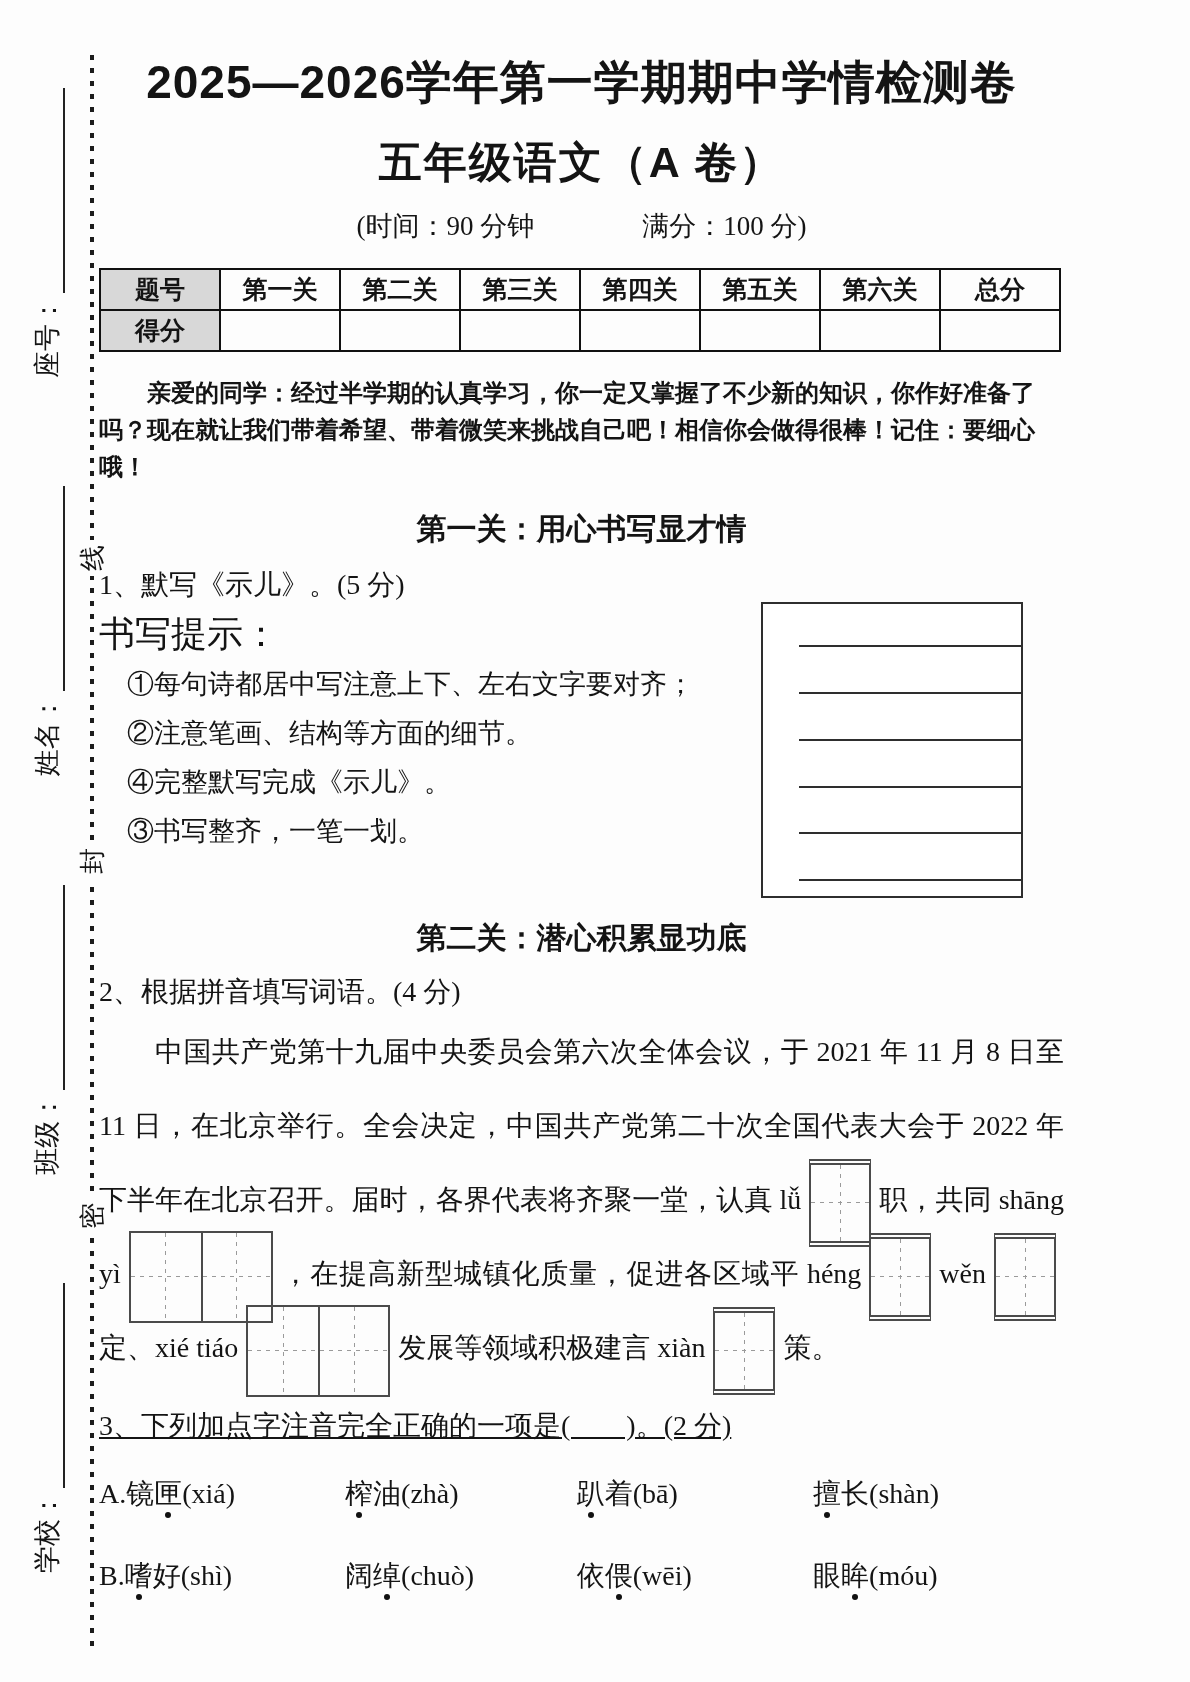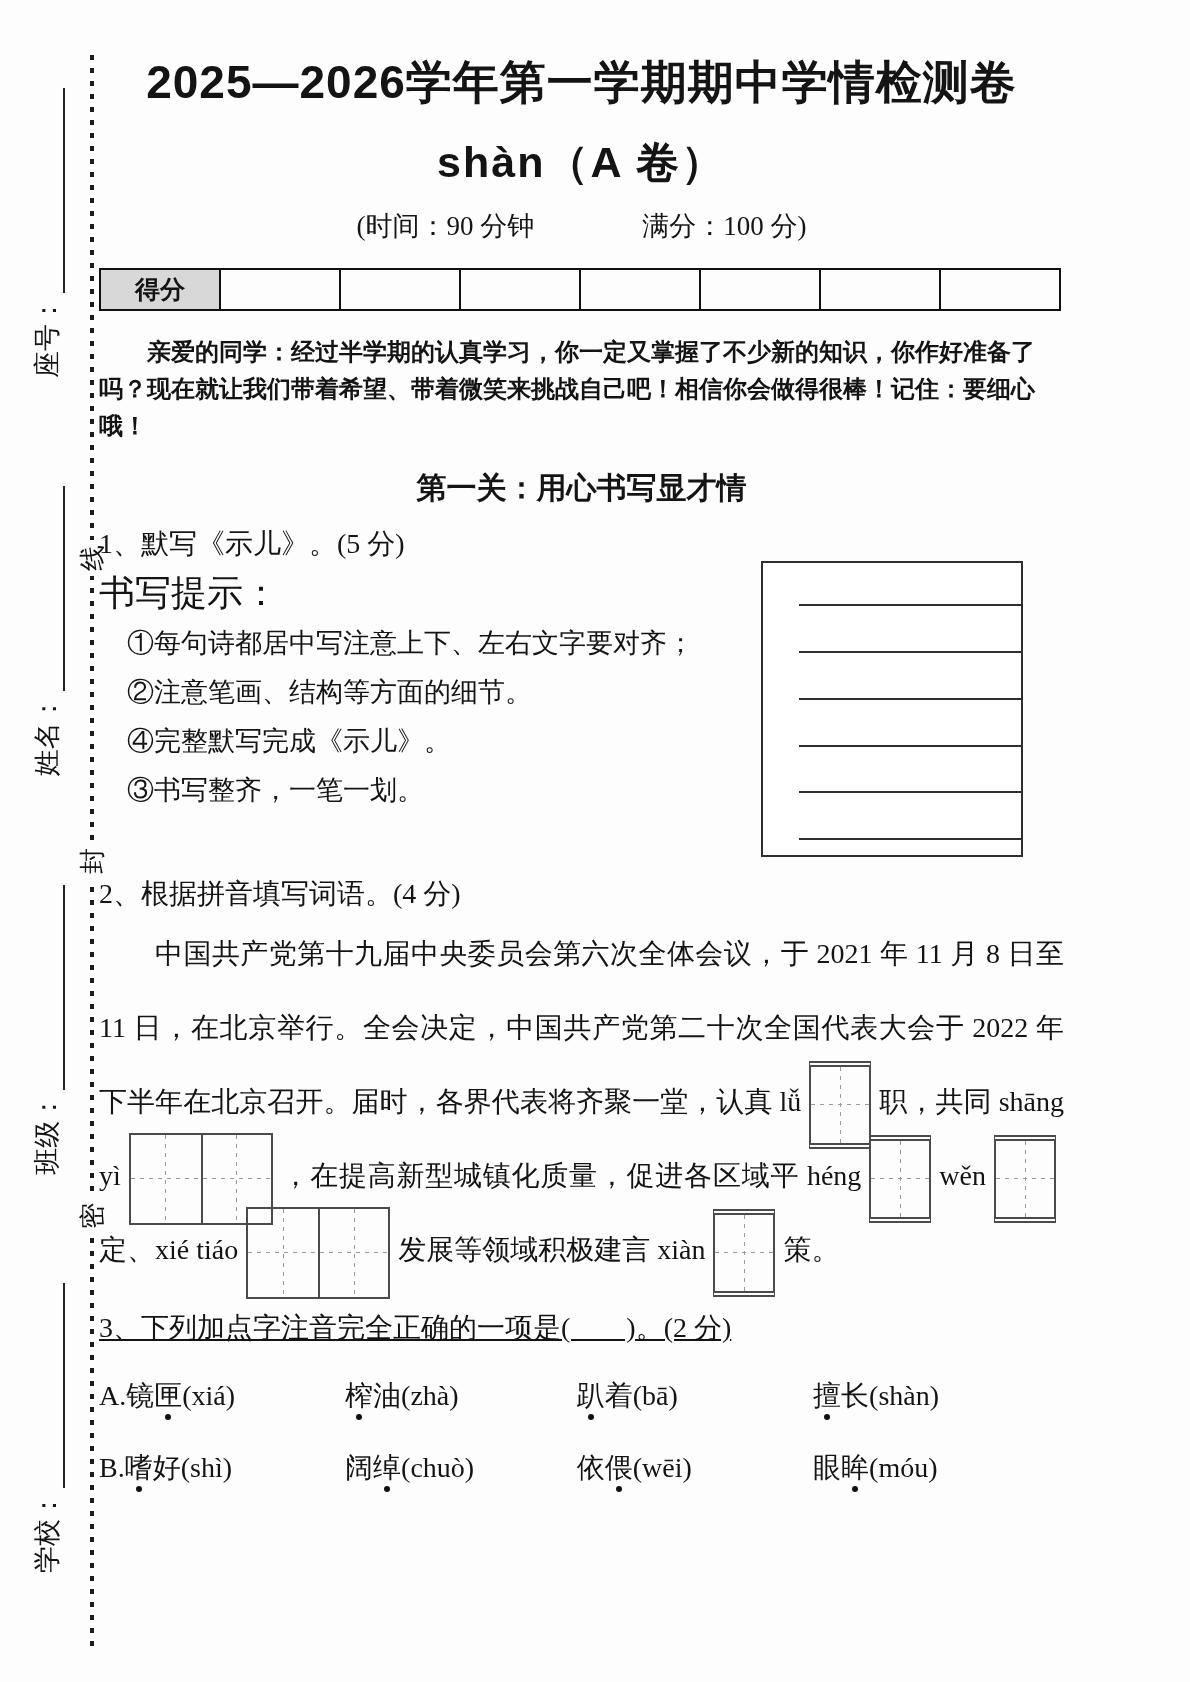--- a/index.html
+++ b/index.html
@@ -63,21 +63,21 @@
   .tian2{display:inline-flex;vertical-align:middle;margin:-18px 8px;border:2px solid #4b4b4b;}
   .tian2 .cell{width:70px;height:88px;
     background-image:
       repeating-linear-gradient(to bottom,#9a9a9a 0 4px,transparent 4px 9px),
       repeating-linear-gradient(to right,#9a9a9a 0 4px,transparent 4px 9px);
     background-size:1px 100%,100% 1px;background-position:center top,left center;background-repeat:no-repeat;}
   .tian2 .cell + .cell{border-left:2px solid #4b4b4b;}
 
   .q3-label{margin-top:22px;font:28px var(--serif);text-decoration:underline;}
   .opt-row{margin-top:30px;display:grid;grid-template-columns:25.5% 24% 24.5% 26%;font:28px var(--serif);}
-  .opt-row.second{margin-top:34px;}
+  .opt-row.second{margin-top:44px;}
   .dot{position:relative;}
   .dot::after{content:"";position:absolute;left:50%;bottom:-9px;width:6px;height:6px;margin-left:-3px;background:#111;border-radius:50%;}
 </style>
 </head>
 <body>
 
 <div class="page">
 
   <div class="seal-dotted"></div>
   <span class="seal-char seal-xian">线</span>
@@ -99,25 +99,35 @@
     </span>
     <span class="label-group">
       <span class="lbl">座号：</span>
       <span class="blank"></span>
     </span>
   </div>
 
   <div class="content">
 
     <h1 class="exam-title">2025—2026学年第一学期期中学情检测卷</h1>
-    <h2 class="exam-subtitle">shàn（A 卷）</h2>
+    <h2 class="exam-subtitle">五年级语文（A 卷）</h2>
     <div class="exam-info">(时间：90 分钟　　　　满分：100 分)</div>
 
     <table class="score-table">
       <tbody>
+          <tr>
+        <td class="gray">题号</td>
+        <td>第一关</td>
+        <td>第二关</td>
+        <td>第三关</td>
+        <td>第四关</td>
+        <td>第五关</td>
+        <td>第六关</td>
+        <td>总分</td>
+      </tr>
       <tr>
         <td class="gray">得分</td>
         <td></td>
         <td></td>
         <td></td>
         <td></td>
         <td></td>
         <td></td>
         <td></td>
       </tr>
@@ -140,20 +150,21 @@
       <div class="answer-box">
         <div class="answer-line" style="top:41px"></div>
         <div class="answer-line" style="top:88px"></div>
         <div class="answer-line" style="top:135px"></div>
         <div class="answer-line" style="top:182px"></div>
         <div class="answer-line" style="top:228px"></div>
         <div class="answer-line" style="top:275px"></div>
       </div>
     </div>
 
+    <div class="sec-heading">第二关：潜心积累显功底</div>
 
     <div class="q-label">2、根据拼音填写词语。(4 分)</div>
 
     <div class="pinyin-para">
       <span>中国共产党第十九届中央委员会第六次全体会议，于 2021 年 11 月 8 日至 11 日，在北京举行。全会决定，中国共产党第二十次全国代表大会于 2022 年下半年在北京召开。届时，各界代表将齐聚一堂，认真 lǚ</span><span class="tian"></span><span>职，共同 shāng yì</span><span class="tian2">
           <span class="cell"></span>
           <span class="cell"></span>
         </span><span>，在提高新型城镇化质量，促进各区域平 héng</span><span class="tian"></span><span>wěn</span><span class="tian"></span><span>定、xié tiáo</span><span class="tian2">
           <span class="cell"></span>
           <span class="cell"></span>

